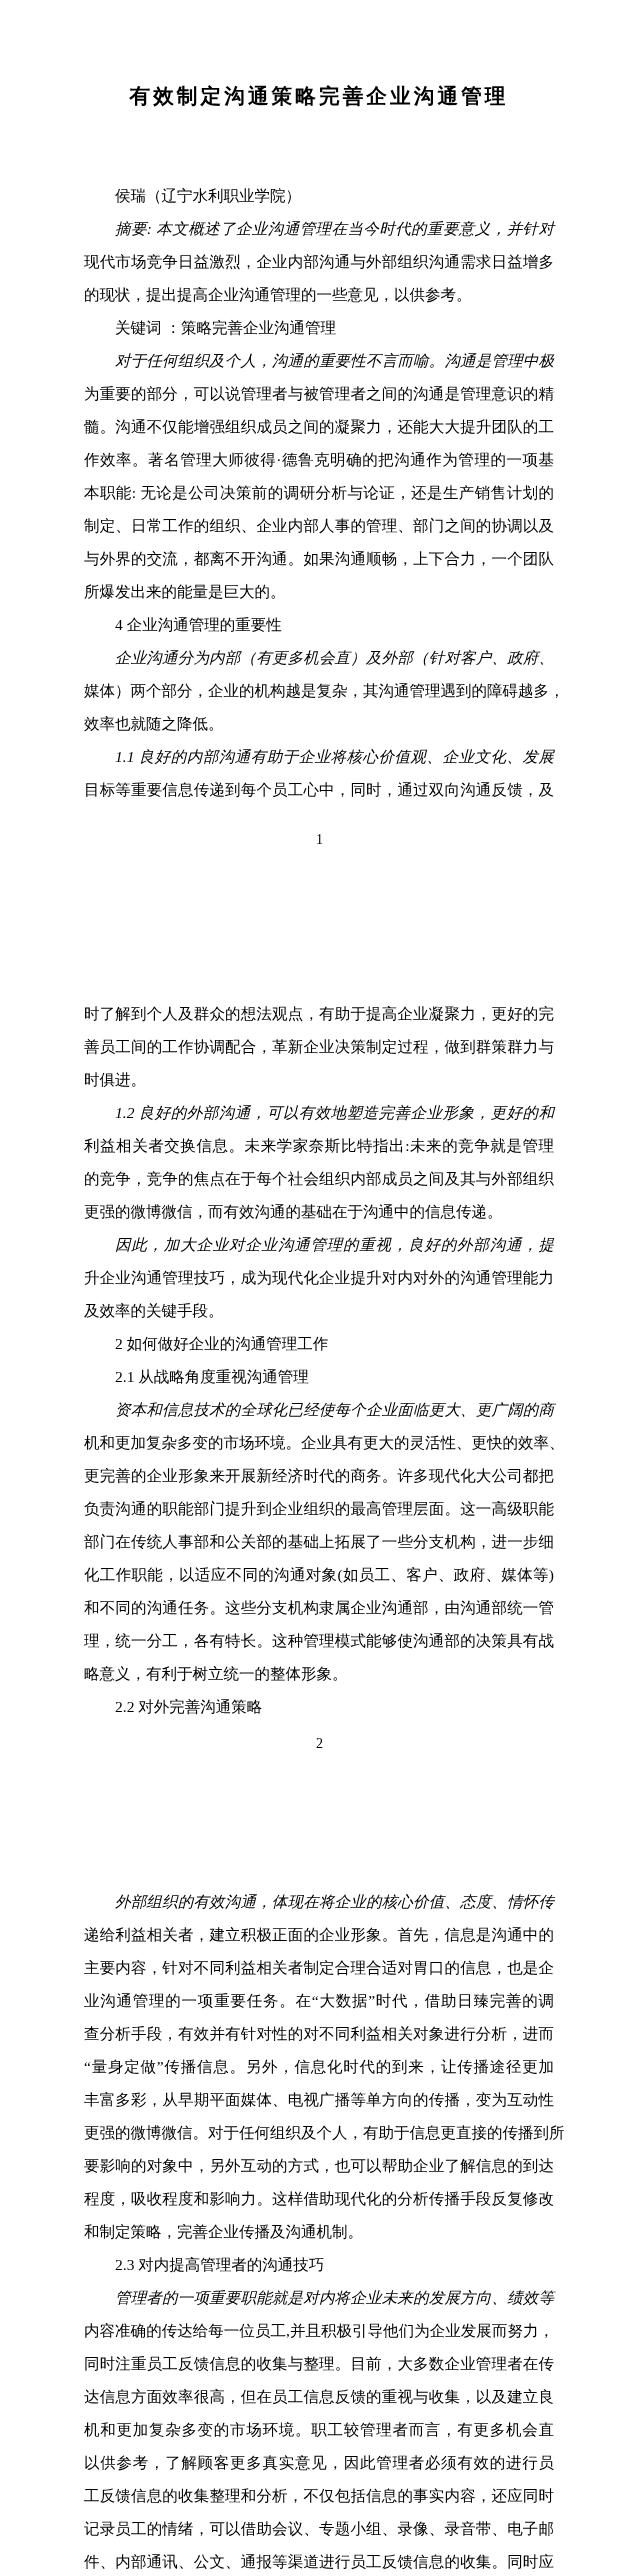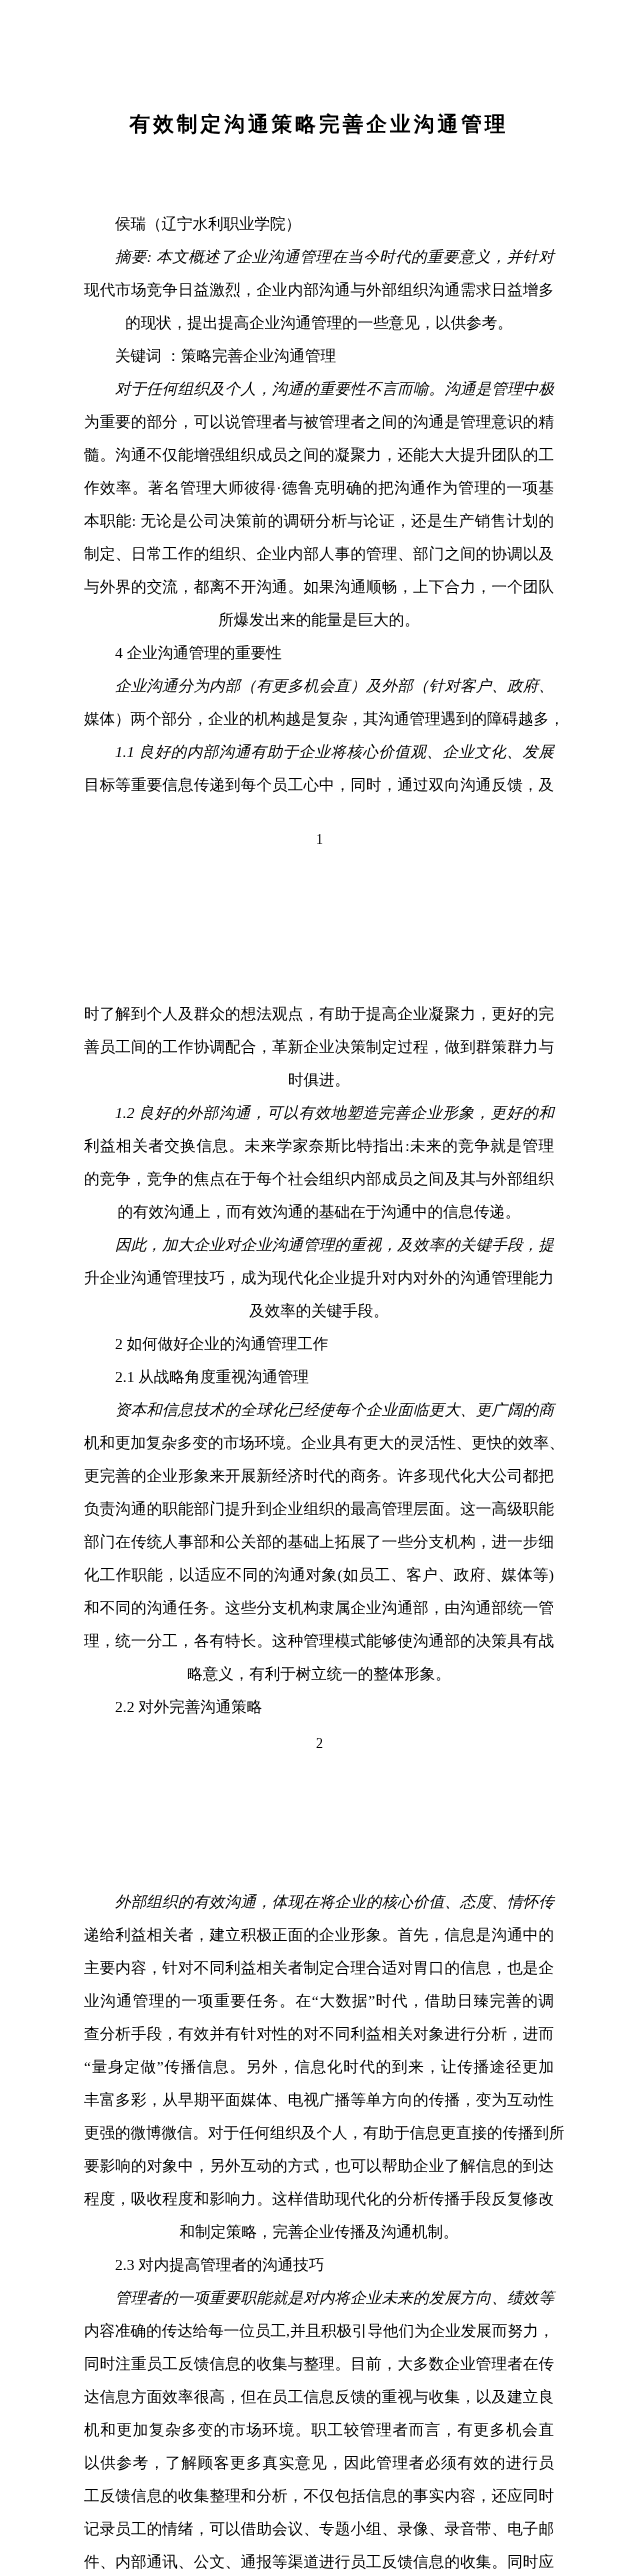--- a/index.html
+++ b/index.html
@@ -5,23 +5,23 @@
   html,body{margin:0;padding:0;background:#ffffff;}
   body{width:639px;color:#000;font-family:"Liberation Serif","DejaVu Serif",serif;}
   .doc{width:639px;}
   .page{position:relative;width:639px;height:904px;background:#fff;box-sizing:border-box;overflow:hidden;}
   .line{margin-left:84px;width:470px;height:33px;line-height:33px;font-size:15.5px;white-space:nowrap;}
   .k-blank{white-space:normal;}
   .k-title{font-size:20.6px;font-weight:bold;letter-spacing:3.1px;text-align:center;text-indent:0;white-space:nowrap;}
   .k-solo{text-indent:31px;}
   .k-start{text-indent:31px;text-align:justify;text-align-last:justify;text-justify:inter-ideograph;font-style:italic;}
   .k-mid{text-align:justify;text-align-last:justify;text-justify:inter-ideograph;}
-  .k-end{text-align:center;}
+  .k-end{text-align:left;}
   .page-num{position:absolute;top:823px;left:0;width:639px;height:33px;line-height:33px;text-align:center;font-size:14px;}
-  .page-1{padding-top:108px;}
+  .page-1{padding-top:80px;}
   .page-2{padding-top:93px;}
   .page-3{padding-top:77px;}
 </style>
 </head>
 <body>
 
 <div class="doc">
     <div class="page page-1">
       <div class="line k-title">有效制定沟通策略完善企业沟通管理</div>
       <div class="line k-blank"></div>
@@ -35,33 +35,34 @@
       <div class="line k-mid">为重要的部分，可以说管理者与被管理者之间的沟通是管理意识的精</div>
       <div class="line k-mid">髓。沟通不仅能增强组织成员之间的凝聚力，还能大大提升团队的工</div>
       <div class="line k-mid">作效率。著名管理大师彼得·德鲁克明确的把沟通作为管理的一项基</div>
       <div class="line k-mid">本职能: 无论是公司决策前的调研分析与论证，还是生产销售计划的</div>
       <div class="line k-mid">制定、日常工作的组织、企业内部人事的管理、部门之间的协调以及</div>
       <div class="line k-mid">与外界的交流，都离不开沟通。如果沟通顺畅，上下合力，一个团队</div>
       <div class="line k-end">所爆发出来的能量是巨大的。</div>
       <div class="line k-solo">4 企业沟通管理的重要性</div>
       <div class="line k-start">企业沟通分为内部（有更多机会直）及外部（针对客户、政府、</div>
       <div class="line k-mid">媒体）两个部分，企业的机构越是复杂，其沟通管理遇到的障碍越多，</div>
+      <div class="line k-end">效率也就随之降低。</div>
       <div class="line k-start">1.1 良好的内部沟通有助于企业将核心价值观、企业文化、发展</div>
       <div class="line k-mid">目标等重要信息传递到每个员工心中，同时，通过双向沟通反馈，及</div>
       <div class="page-num">1</div>
     </div>
     <div class="page page-2">
       <div class="line k-mid">时了解到个人及群众的想法观点，有助于提高企业凝聚力，更好的完</div>
       <div class="line k-mid">善员工间的工作协调配合，革新企业决策制定过程，做到群策群力与</div>
       <div class="line k-end">时俱进。</div>
       <div class="line k-start">1.2 良好的外部沟通，可以有效地塑造完善企业形象，更好的和</div>
       <div class="line k-mid">利益相关者交换信息。未来学家奈斯比特指出:未来的竞争就是管理</div>
       <div class="line k-mid">的竞争，竞争的焦点在于每个社会组织内部成员之间及其与外部组织</div>
-      <div class="line k-end">的有效沟通上，而有效沟通的基础在于沟通中的信息传递。</div>
-      <div class="line k-start">因此，加大企业对企业沟通管理的重视，及效率的关键手段，提</div>
+      <div class="line k-end">更强的微博微信，而有效沟通的基础在于沟通中的信息传递。</div>
+      <div class="line k-start">因此，加大企业对企业沟通管理的重视，良好的外部沟通，提</div>
       <div class="line k-mid">升企业沟通管理技巧，成为现代化企业提升对内对外的沟通管理能力</div>
       <div class="line k-end">及效率的关键手段。</div>
       <div class="line k-solo">2 如何做好企业的沟通管理工作</div>
       <div class="line k-solo">2.1 从战略角度重视沟通管理</div>
       <div class="line k-start">资本和信息技术的全球化已经使每个企业面临更大、更广阔的商</div>
       <div class="line k-mid">机和更加复杂多变的市场环境。企业具有更大的灵活性、更快的效率、</div>
       <div class="line k-mid">更完善的企业形象来开展新经济时代的商务。许多现代化大公司都把</div>
       <div class="line k-mid">负责沟通的职能部门提升到企业组织的最高管理层面。这一高级职能</div>
       <div class="line k-mid">部门在传统人事部和公关部的基础上拓展了一些分支机构，进一步细</div>
       <div class="line k-mid">化工作职能，以适应不同的沟通对象(如员工、客户、政府、媒体等)</div>

